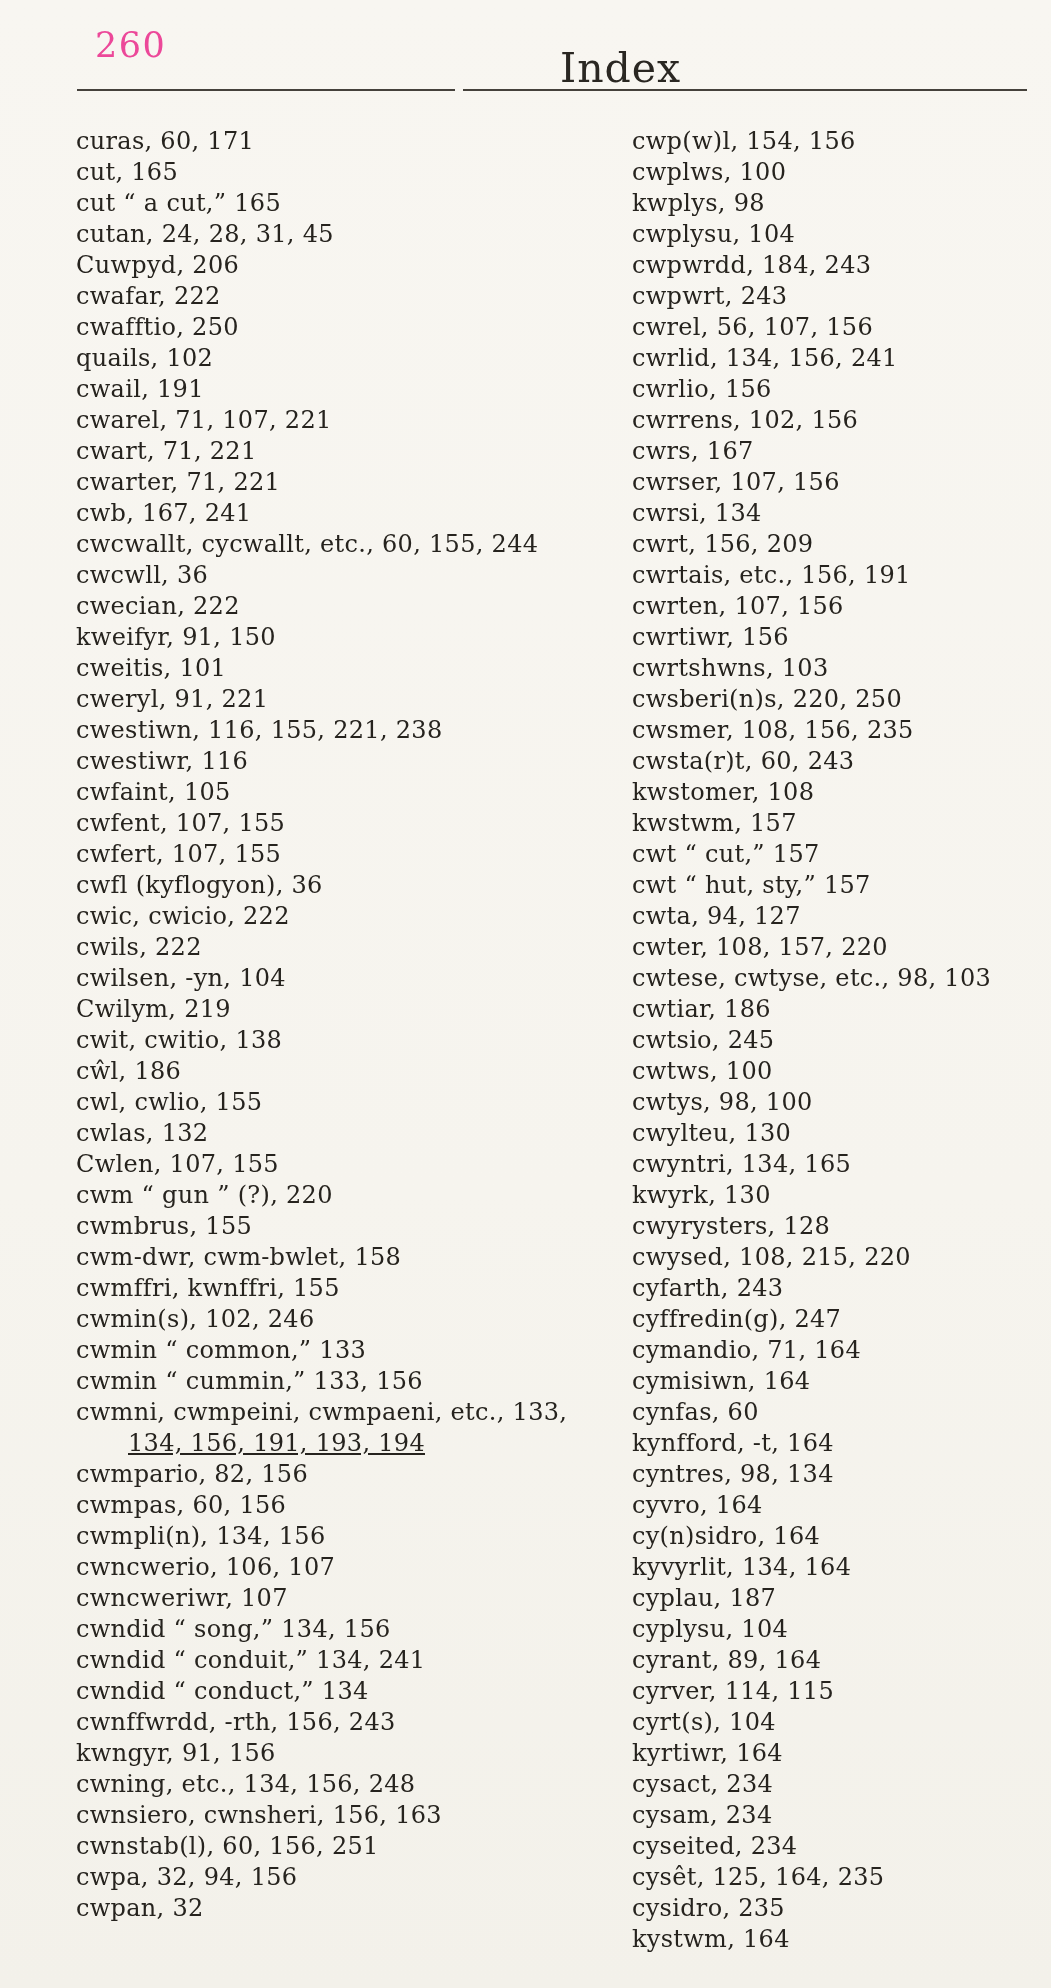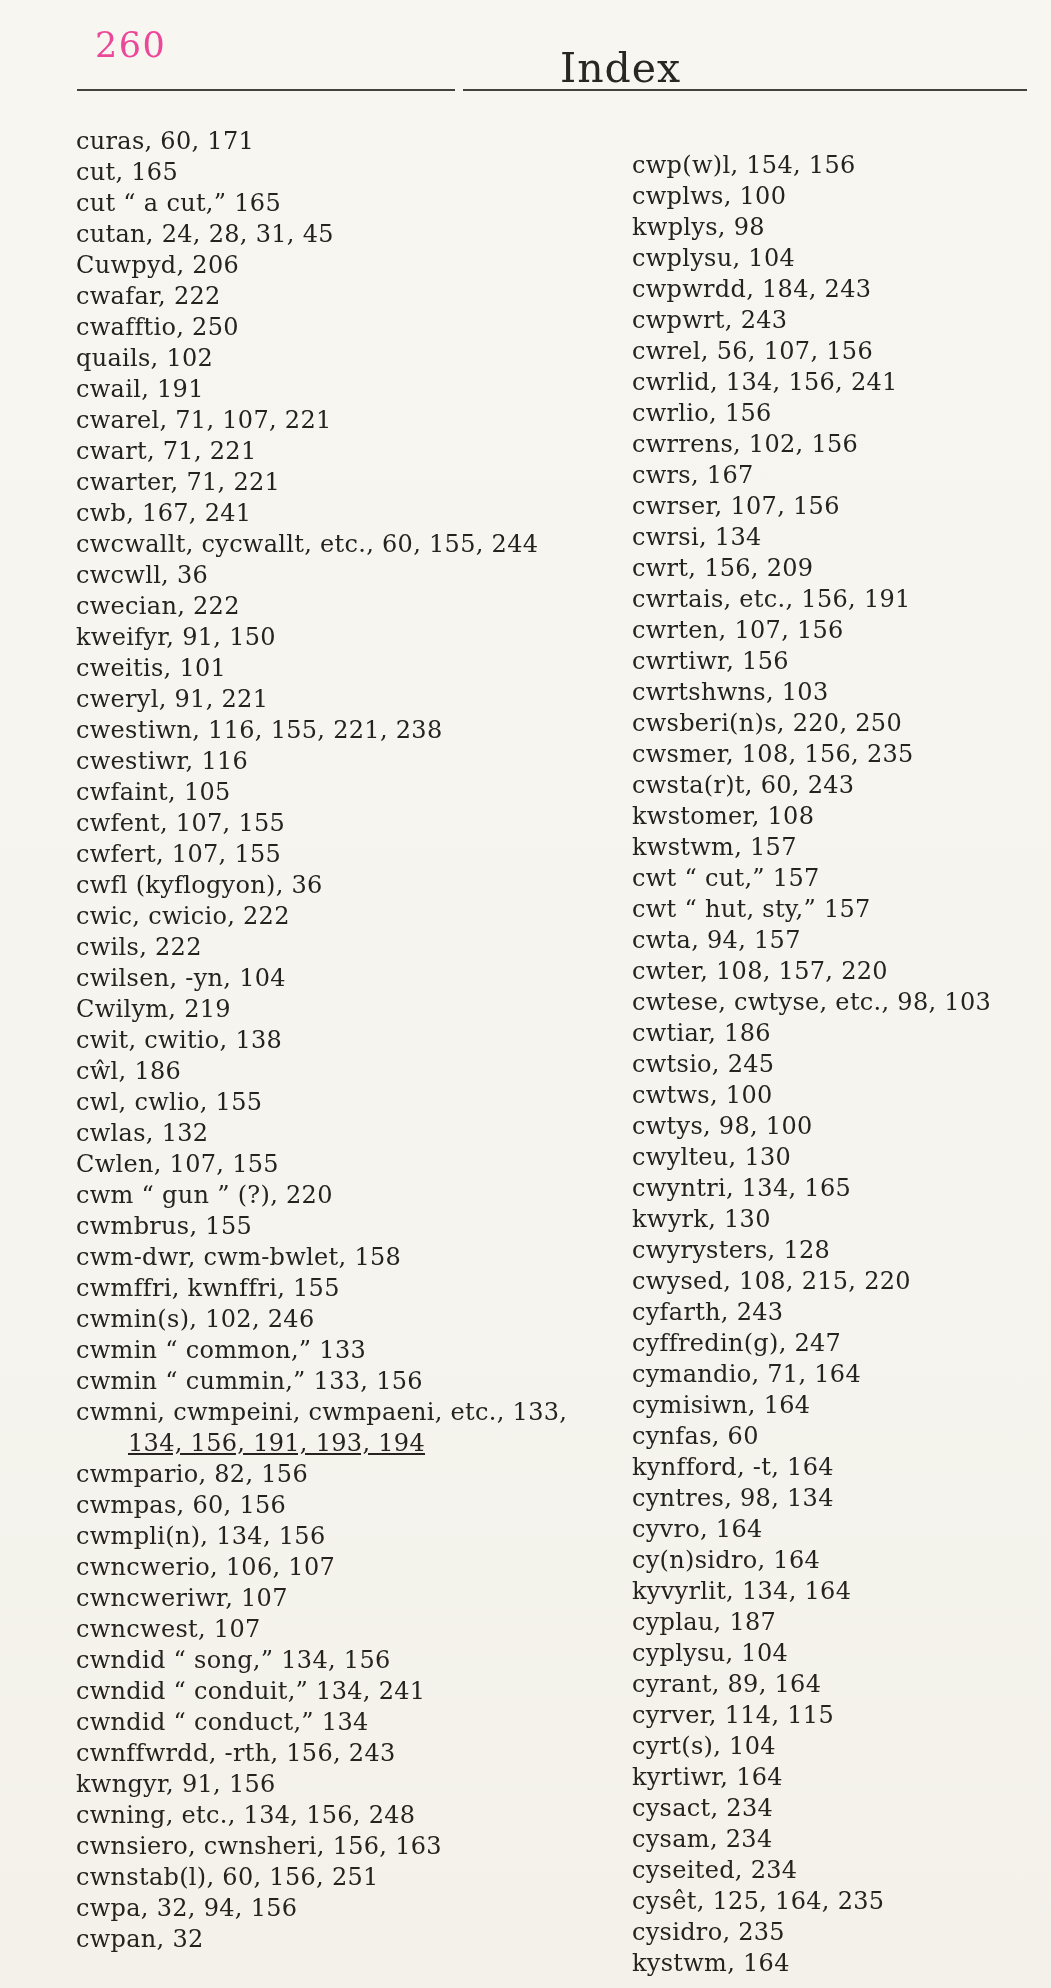--- a/index.html
+++ b/index.html
@@ -43,21 +43,21 @@
     height: 2px;
     background: #45413b;
   }
   .rule-left  { left: 77px;  width: 378px; }
   .rule-right { left: 463px; width: 564px; }
   .col {
     position: absolute;
     top: 126px;
   }
   .col-left  { left: 76px;  width: 552px; }
-  .col-right { left: 632px; width: 419px; margin-top: 24px; }
+  .col-right { left: 632px; width: 419px; }
   .line {
     font-size: 24px;
     line-height: 31px;
     letter-spacing: 0.3px;
     white-space: nowrap;
     color: #26231e;
   }
   .line.indent {
     padding-left: 52px;
     text-decoration: underline;
@@ -163,21 +163,20 @@
       <div class="line">cwmpario, 82, 156</div>
 
       <div class="line">cwmpas, 60, 156</div>
 
       <div class="line">cwmpli(n), 134, 156</div>
 
       <div class="line">cwncwerio, 106, 107</div>
 
       <div class="line">cwncweriwr, 107</div>
 
-      <div class="line">cwncwest, 107</div>
 
       <div class="line">cwndid “ song,” 134, 156</div>
 
       <div class="line">cwndid “ conduit,” 134, 241</div>
 
       <div class="line">cwndid “ conduct,” 134</div>
 
       <div class="line">cwnffwrdd, -rth, 156, 243</div>
 
       <div class="line">kwngyr, 91, 156</div>
@@ -238,21 +237,21 @@
       <div class="line">cwsta(r)t, 60, 243</div>
 
       <div class="line">kwstomer, 108</div>
 
       <div class="line">kwstwm, 157</div>
 
       <div class="line">cwt “ cut,” 157</div>
 
       <div class="line">cwt “ hut, sty,” 157</div>
 
-      <div class="line">cwta, 94, 157</div>
+      <div class="line">cwta, 94, 127</div>
 
       <div class="line">cwter, 108, 157, 220</div>
 
       <div class="line">cwtese, cwtyse, etc., 98, 103</div>
 
       <div class="line">cwtiar, 186</div>
 
       <div class="line">cwtsio, 245</div>
 
       <div class="line">cwtws, 100</div>

